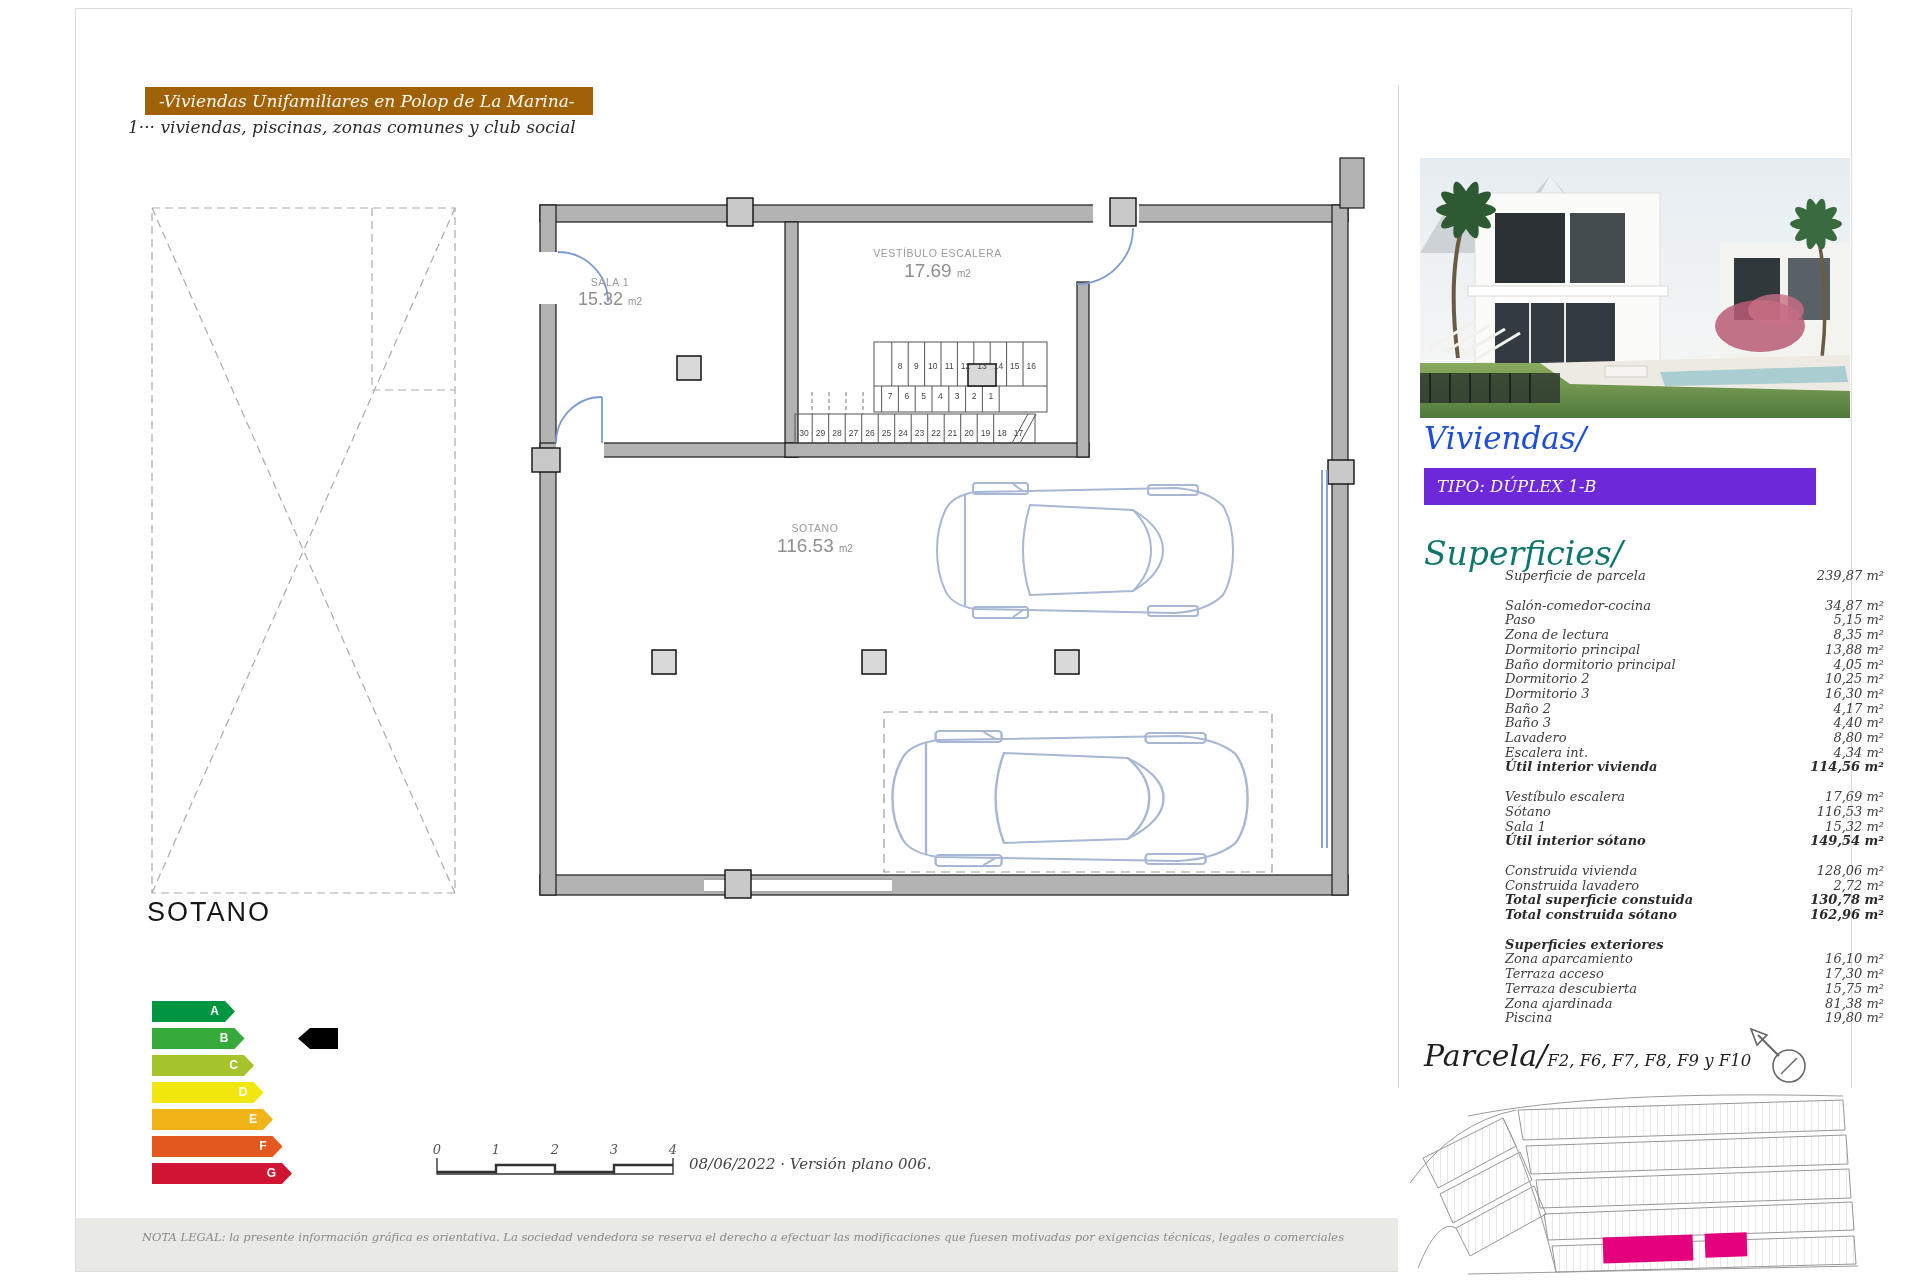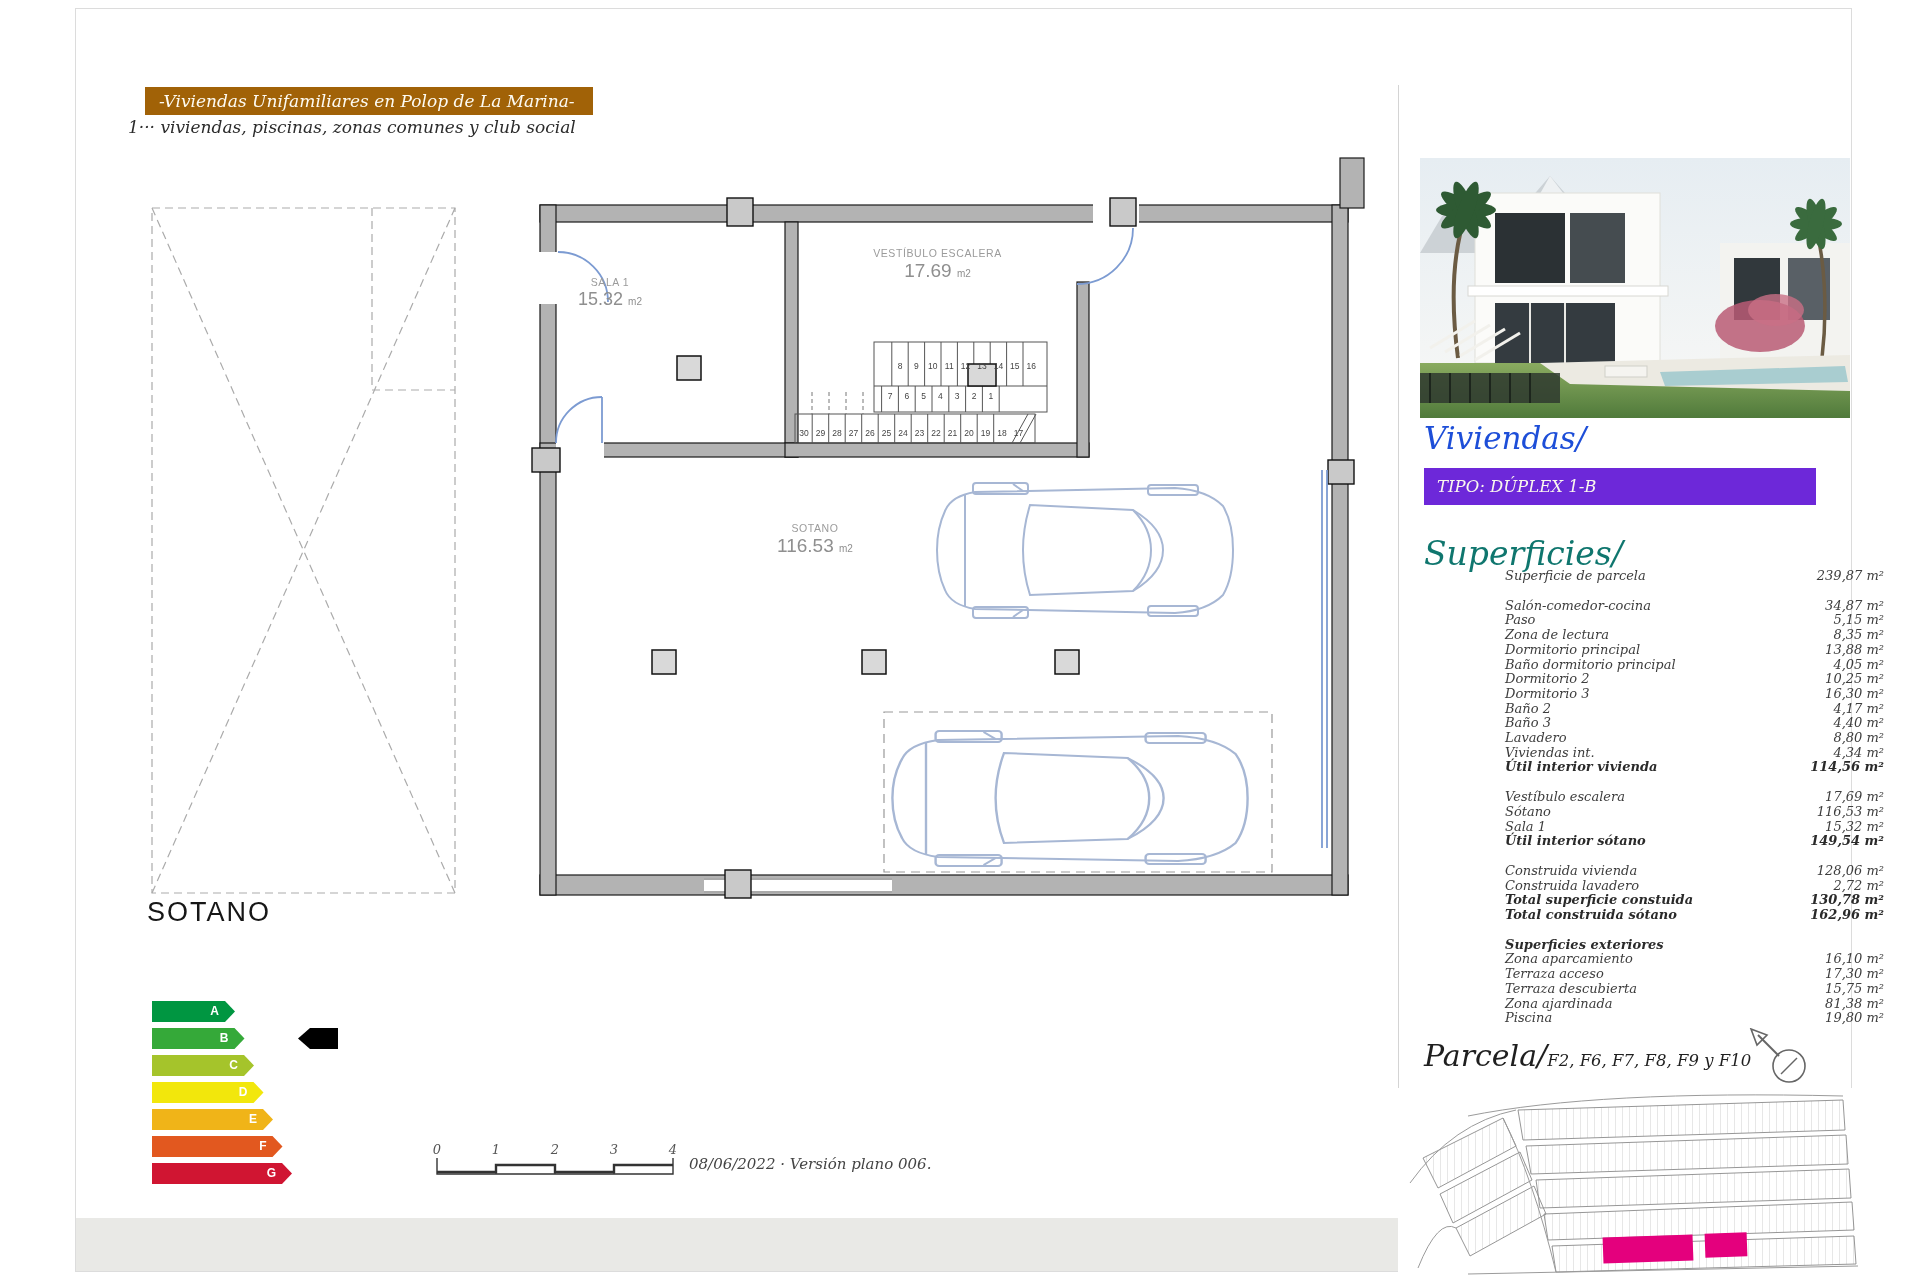--- a/index.html
+++ b/index.html
@@ -245,20 +245,21 @@
     </div>
   <div class="abs" id="scale-labels">
       <div class="abs tick-num" style="left: 427px; top: 1142px;">0</div>
       <div class="abs tick-num" style="left: 486px; top: 1142px;">1</div>
       <div class="abs tick-num" style="left: 545px; top: 1142px;">2</div>
       <div class="abs tick-num" style="left: 604px; top: 1142px;">3</div>
       <div class="abs tick-num" style="left: 663px; top: 1142px;">4</div>
     </div>
   <div class="abs" id="plan-caption">08/06/2022 · Versión plano 006.</div>
   <div class="abs" id="foot-strip"></div>
+  <div class="abs" id="legal">NOTA LEGAL: la presente información gráfica es orientativa. La sociedad vendedora se reserva el derecho a efectuar las modificaciones que fuesen motivadas por exigencias técnicas, legales o comerciales</div>
 
   <svg class="abs" style="left:1420px;top:158px" width="430" height="260" viewBox="0 0 430 260">
     <defs>
       <linearGradient id="sky" x1="0" y1="0" x2="0" y2="1">
         <stop offset="0" stop-color="#e6edf2"></stop>
           <stop offset="1" stop-color="#f8f8f6"></stop>
       </linearGradient>
       <linearGradient id="grass" x1="0" y1="0" x2="0" y2="1">
         <stop offset="0" stop-color="#8aab60"></stop>
           <stop offset="1" stop-color="#507a3b"></stop>
@@ -361,21 +362,21 @@
         </div>
         <div class="sup-row">
           <span>Baño 3</span>
           <span>4,40 m²</span>
         </div>
         <div class="sup-row">
           <span>Lavadero</span>
           <span>8,80 m²</span>
         </div>
         <div class="sup-row">
-          <span>Viviendas int.</span>
+          <span>Escalera int.</span>
           <span>4,34 m²</span>
         </div>
         <div class="sup-row bold">
           <span>Útil interior vivienda</span>
           <span>114,56 m²</span>
         </div>
       </div>
       <div class="sup-group">
         <div class="sup-row">
           <span>Vestíbulo escalera</span>

